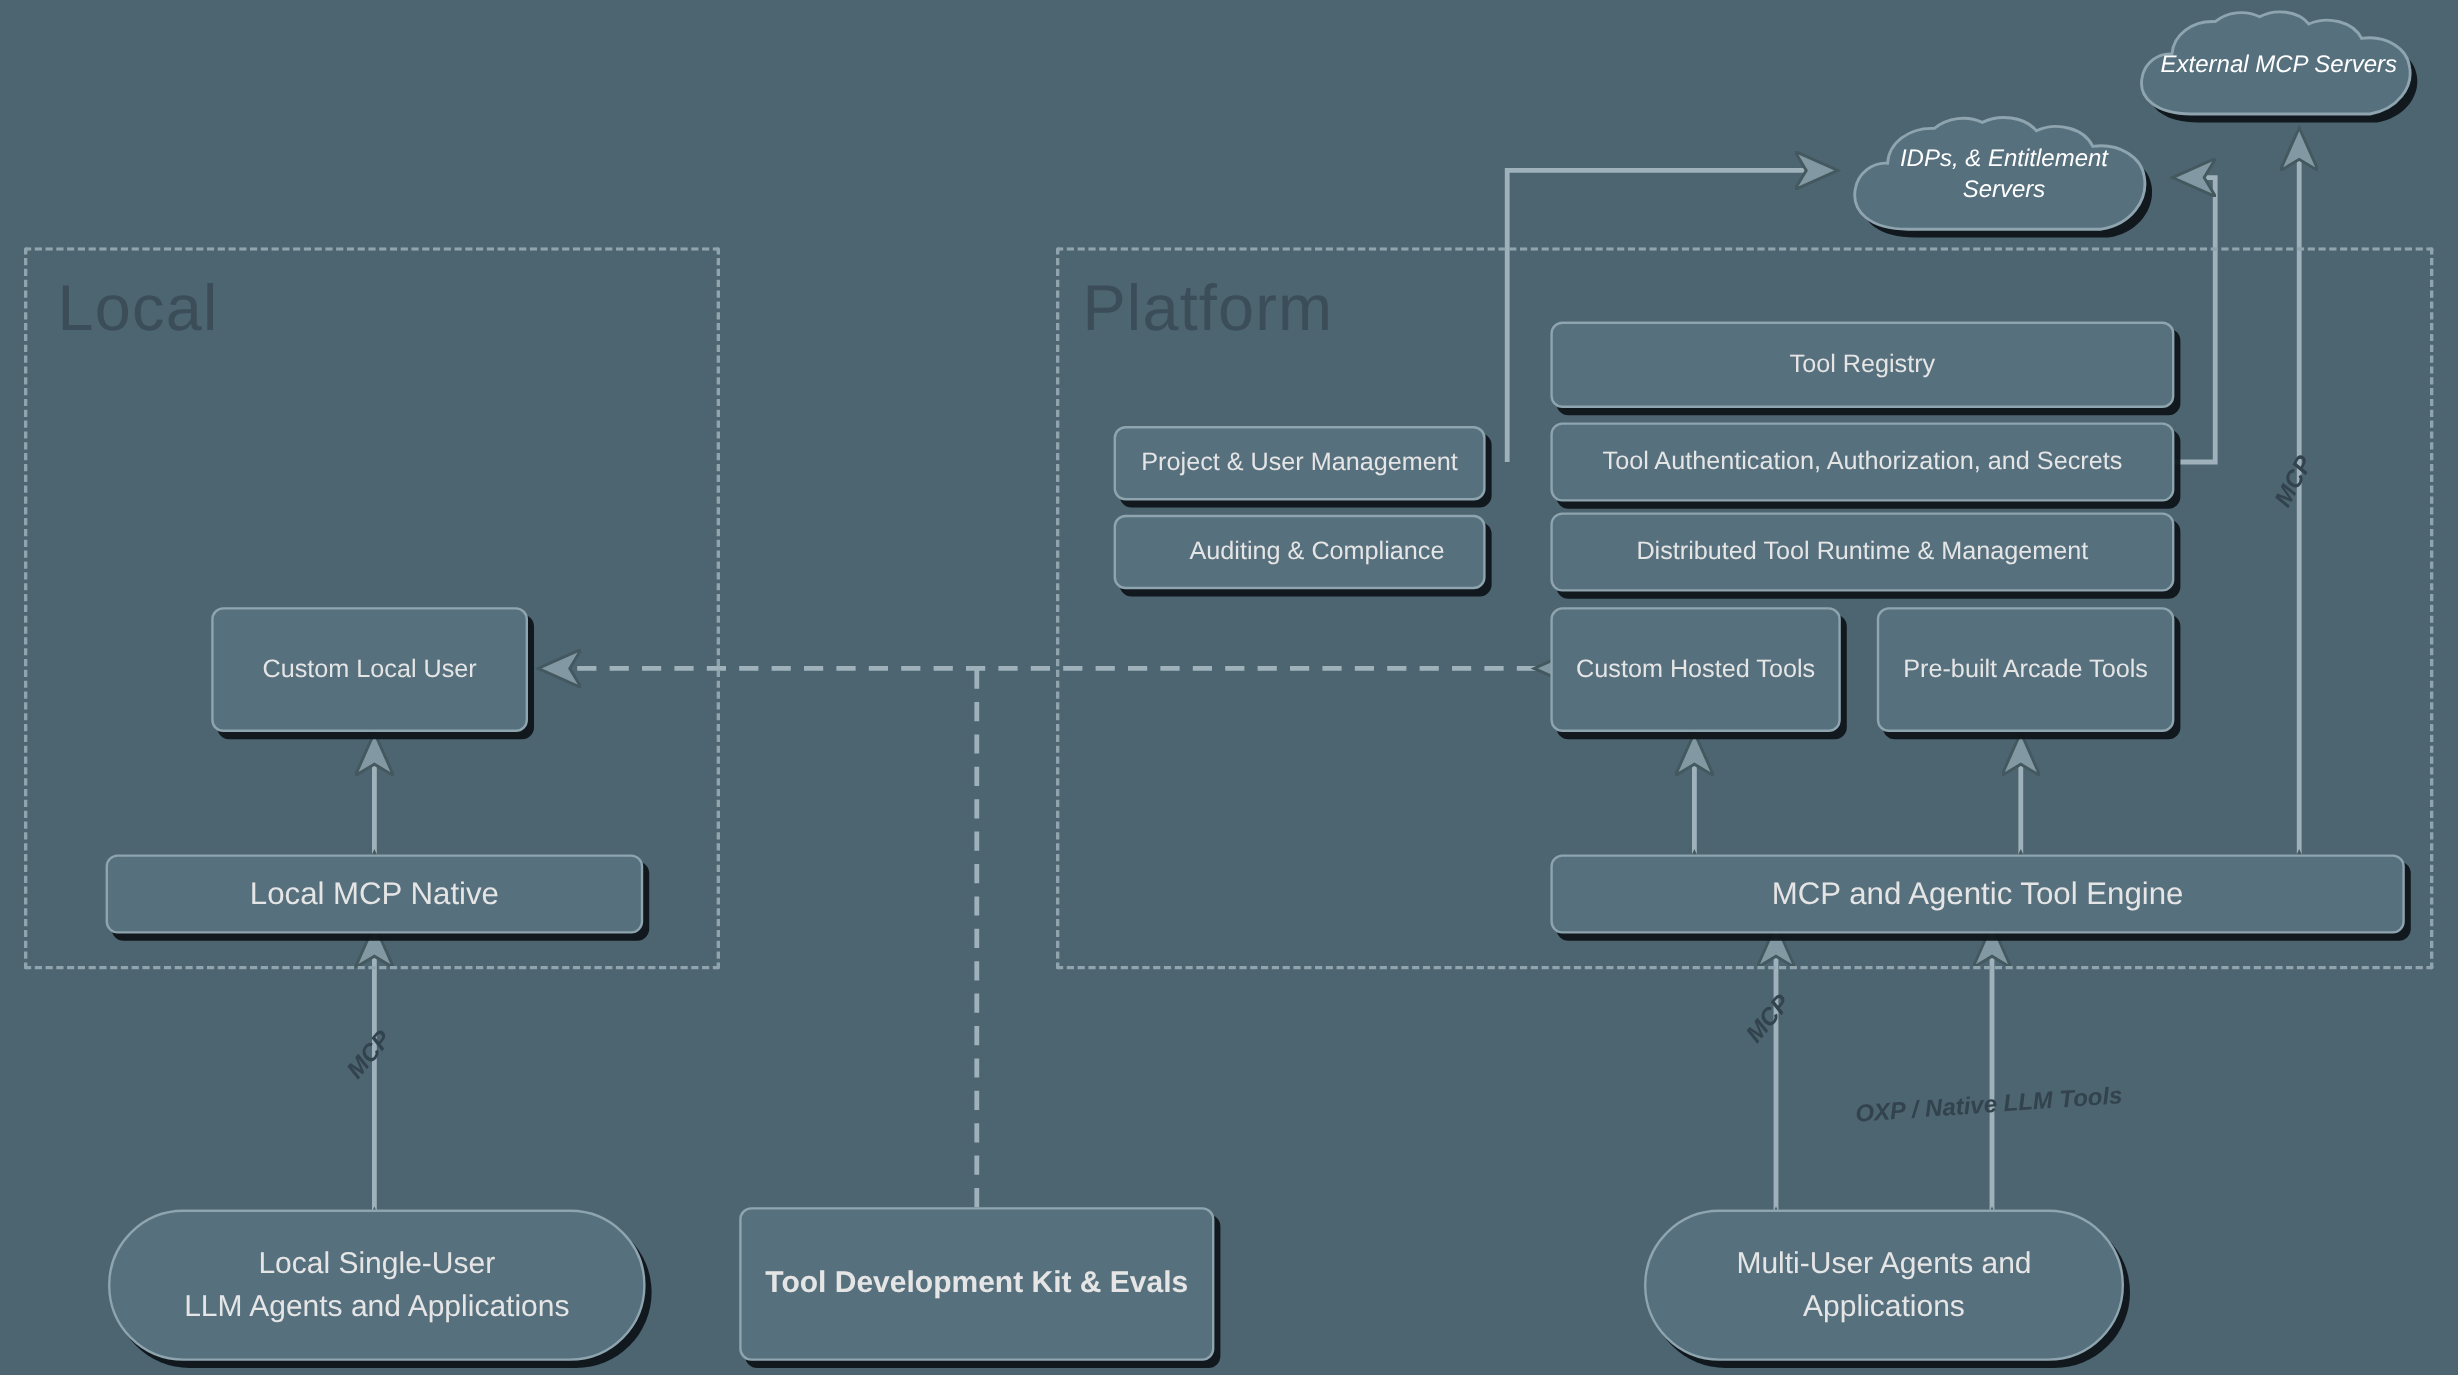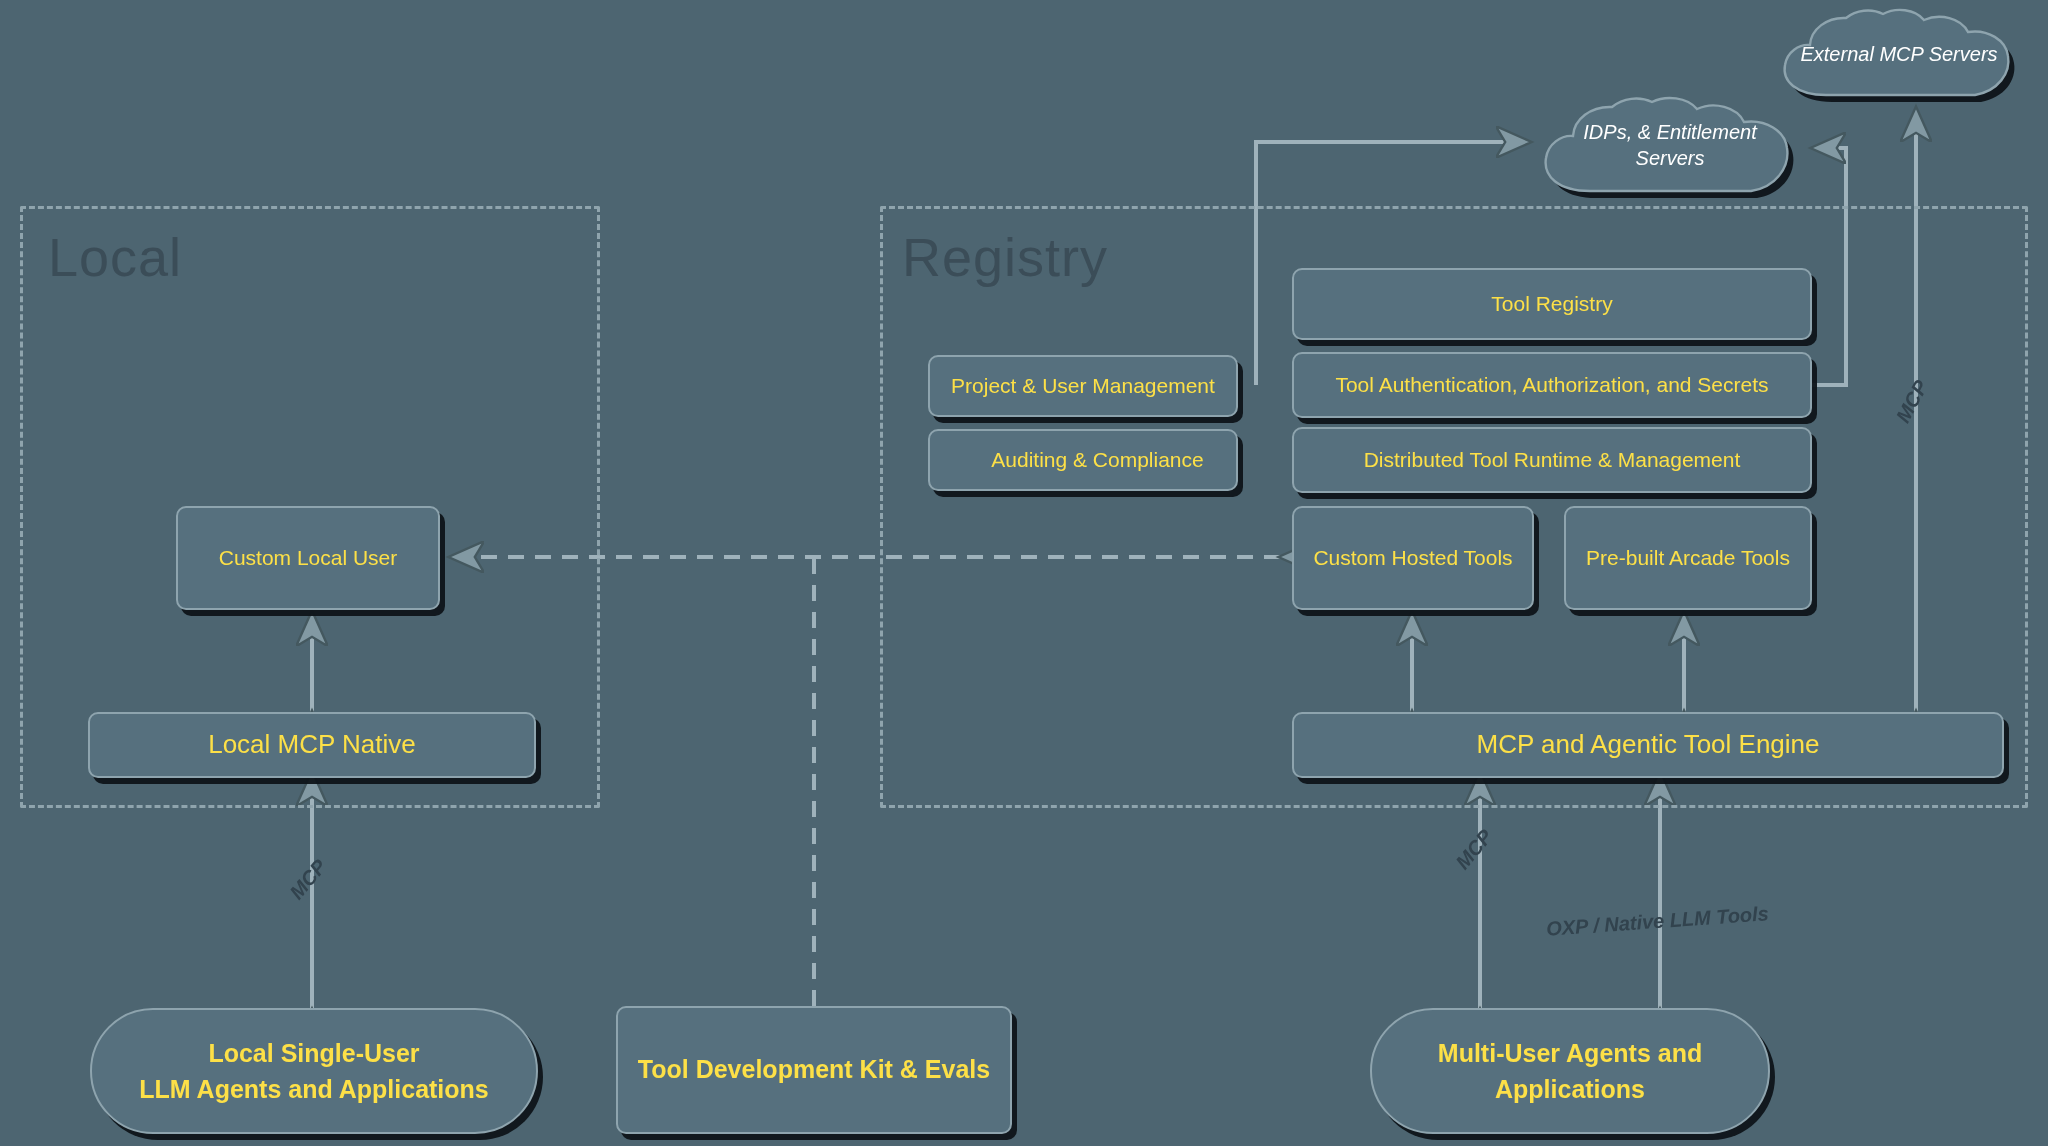--- a/index.html
+++ b/index.html
@@ -11,23 +11,23 @@
   
   .group{position:absolute;border:3px dashed #8fa4ad;border-radius:2px;box-sizing:border-box;}
   .group-title{position:absolute;font-size:54px;font-weight:400;color:#3b4d58;
                letter-spacing:1px;white-space:nowrap;}
 
   
   .node{position:absolute;box-sizing:border-box;background:#56707e;
         border:2px solid #8ea4ae;border-radius:10px;
         box-shadow:5px 6px 0 rgba(14,20,25,.95);
         display:flex;align-items:center;justify-content:center;text-align:center;
-        color:#fde047;font-size:21px;line-height:1.35;padding:4px 12px;}
+        color:#e5e5e5;font-size:21px;line-height:1.35;padding:4px 12px;}
   .node.big{font-size:26px;}
-  .node.pill{border-radius:100px;font-weight:bold;font-size:25px;line-height:1.45;}
+  .node.pill{border-radius:100px;font-weight:normal;font-size:25px;line-height:1.45;}
   .node.bold{font-weight:bold;font-size:25px;}
 
   
   .cloud{position:absolute;}
   .cloud .lbl{position:absolute;left:0;top:0;width:100%;height:100%;
               display:flex;align-items:center;justify-content:center;text-align:center;
               color:#fff;font-style:italic;font-size:20px;line-height:1.3;
               padding:0 26px;box-sizing:border-box;}
 
   
@@ -76,21 +76,21 @@
       <path d="M814,1006 L814,557"></path>
     </g>
   </svg>
 
   <div class="group" style="left:20px;top:206px;width:580px;height:602px;">
   </div>
   <div class="group-title" style="left:48px;top:226px;">Local</div>
 
   <div class="group" style="left:880px;top:206px;width:1148px;height:602px;">
   </div>
-  <div class="group-title" style="left:902px;top:226px;">Registry</div>
+  <div class="group-title" style="left:902px;top:226px;">Platform</div>
 
   <div class="cloud" style="left:1768px;top:6px;width:262px;height:104px;">
     <svg viewBox="0 0 262 104" width="262" height="104">
       <g transform="translate(4,5)">
         <path d="M54,84 C24,84 10,70 13,54 C15,41 27,33 38,34
                  C39,18 55,6 74,7 C84,-1 99,-3 111,3
                  C124,-4 143,-2 152,9 C168,2 189,7 196,21
                  C216,18 234,29 236,45 C239,62 226,80 203,84 Z" fill="#0e1419" transform="translate(6,7)" opacity=".95"></path>
         <path d="M54,84 C24,84 10,70 13,54 C15,41 27,33 38,34
                  C39,18 55,6 74,7 C84,-1 99,-3 111,3

